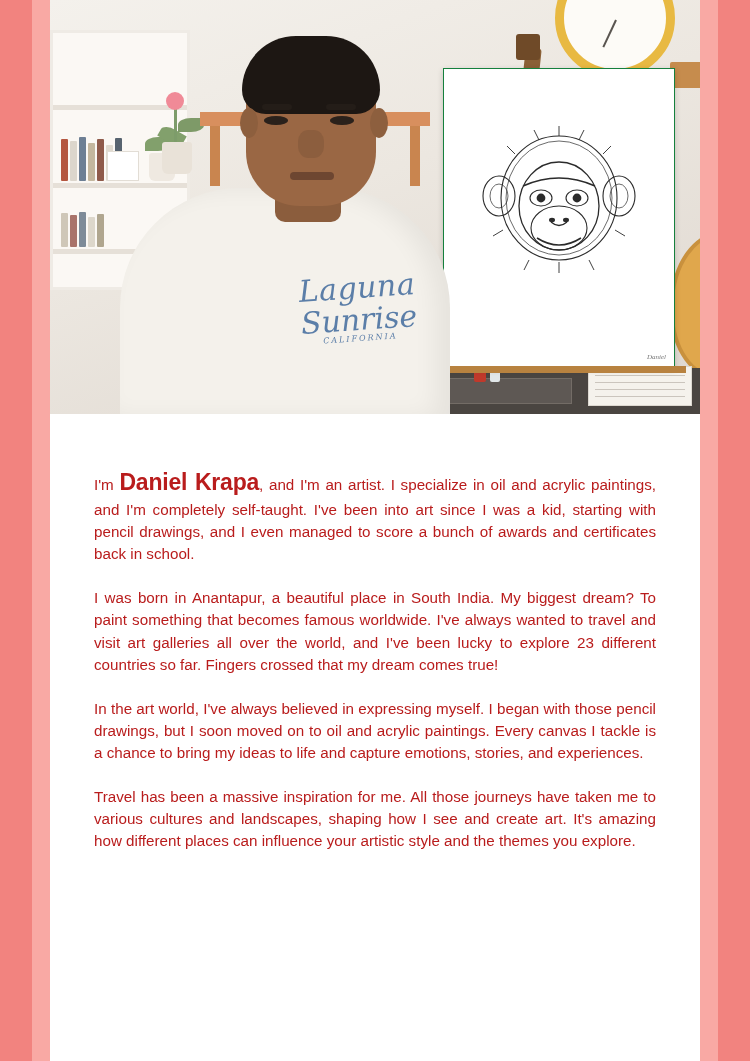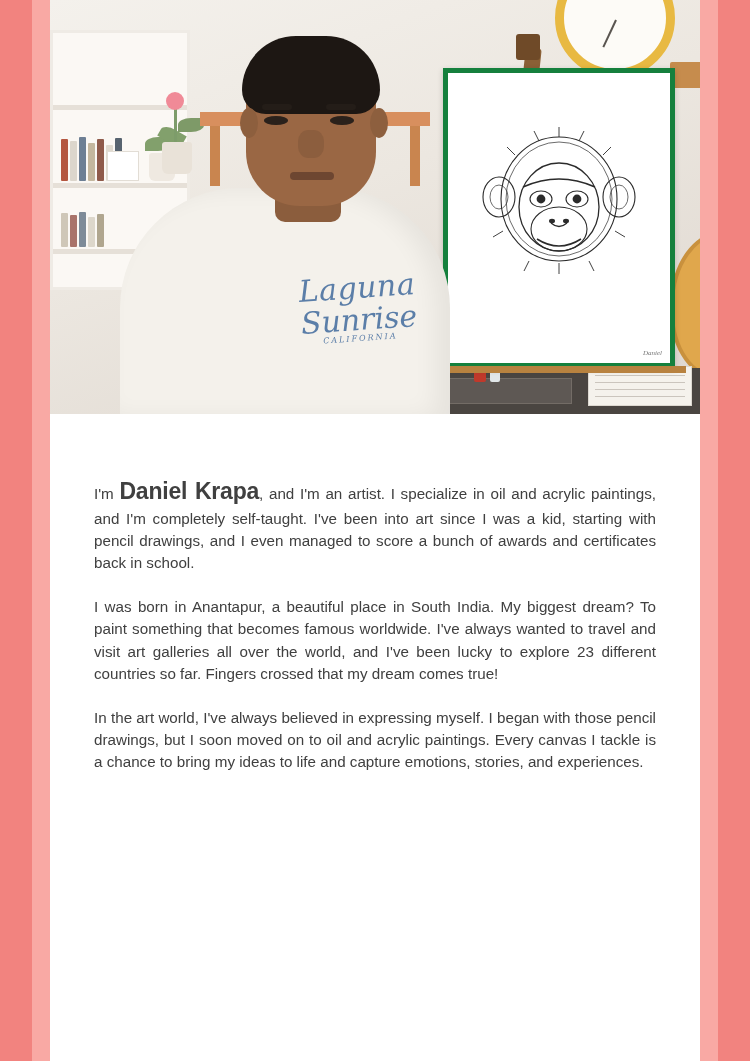--- a/index.html
+++ b/index.html
@@ -181,21 +181,21 @@
   }
   
   .photo .canvas {
     position: absolute;
     left: 393px;
     top: 68px;
     width: 232px;
     height: 300px;
     background: #ffffff;
     box-shadow: 0 2px 6px rgba(0,0,0,.18);
-    border: 5px solid #15803d;
+    border: 1px solid #15803d;
   }
   .photo .canvas .sign {
     position: absolute;
     right: 8px;
     bottom: 6px;
     font-family: "Liberation Serif", serif;
     font-size: 7px;
     color: #777;
     font-style: italic;
   }
@@ -354,25 +354,25 @@
   }
   .shirt-text .l1 { font-size: 30px; display: block; letter-spacing: .5px; }
   .shirt-text .l2 { font-size: 30px; display: block; }
   .shirt-text .l3 { font-size: 8px; display: block; letter-spacing: 2px; }
 
   
   .article {
     padding: 48px 44px 0 44px;
   }
   .article p {
-    margin: 13px 0 22px 0;
+    margin: 4px 0 22px 0;
     font-family: "Liberation Sans", sans-serif;
     font-size: 15.2px;
     line-height: 1.45;
-    color: #404040;
+    color: #b91c1c;
     text-align: justify;
   }
   .article p:last-child { margin-bottom: 0; }
   .intro .lead-name {
     font-size: 23px;
     font-weight: 700;
     letter-spacing: -.2px;
   }
 </style>
 </head>
@@ -500,17 +500,18 @@
     </div>
 
     <div class="article">
 
       <p class="intro">
         <span>I'm </span><span class="lead-name">Daniel Krapa</span><span>, and I'm an artist. I specialize in oil and acrylic paintings, and I'm completely self-taught. I've been into art since I was a kid, starting with pencil drawings, and I even managed to score a bunch of awards and certificates back in school.</span>
       </p>
 
       <p>I was born in Anantapur, a beautiful place in South India. My biggest dream? To paint something that becomes famous worldwide. I've always wanted to travel and visit art galleries all over the world, and I've been lucky to explore 23 different countries so far. Fingers crossed that my dream comes true!</p>
       <p>In the art world, I've always believed in expressing myself. I began with those pencil drawings, but I soon moved on to oil and acrylic paintings. Every canvas I tackle is a chance to bring my ideas to life and capture emotions, stories, and experiences.</p>
+      <p>Travel has been a massive inspiration for me. All those journeys have taken me to various cultures and landscapes, shaping how I see and create art. It's amazing how different places can influence your artistic style and the themes you explore.</p>
 
     </div>
 
   </div>
 </div>
 
 </body></html>

